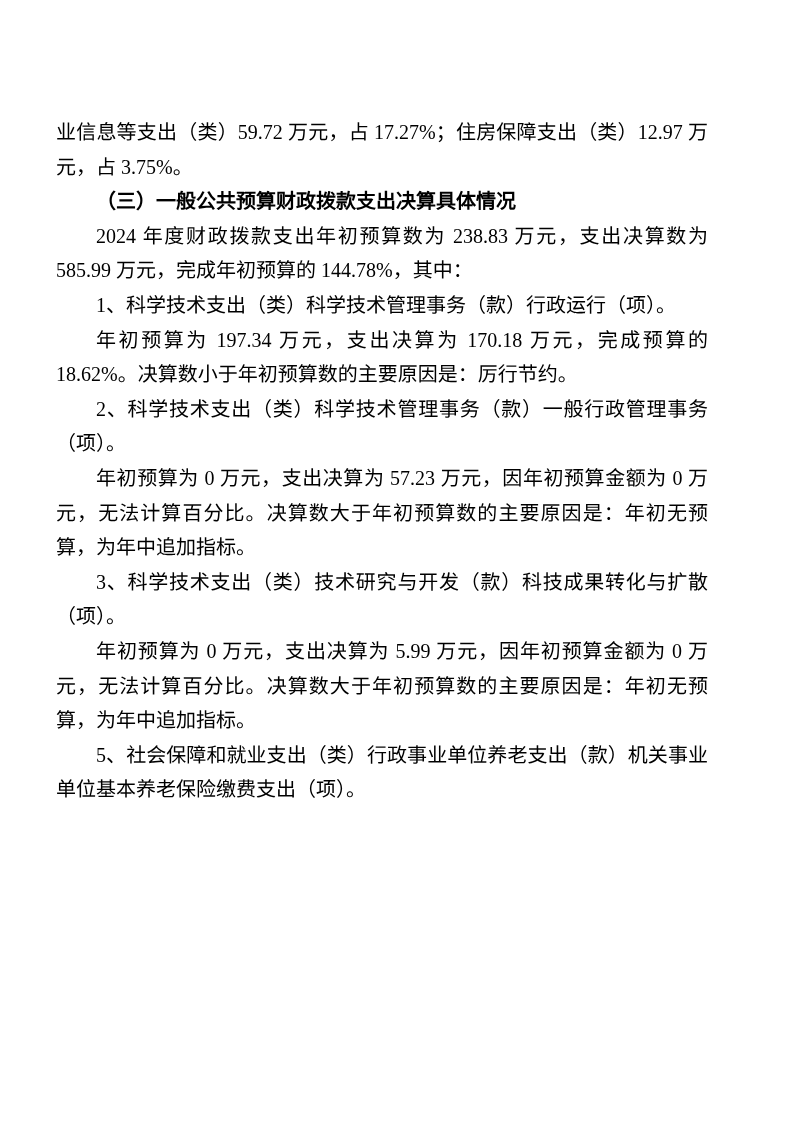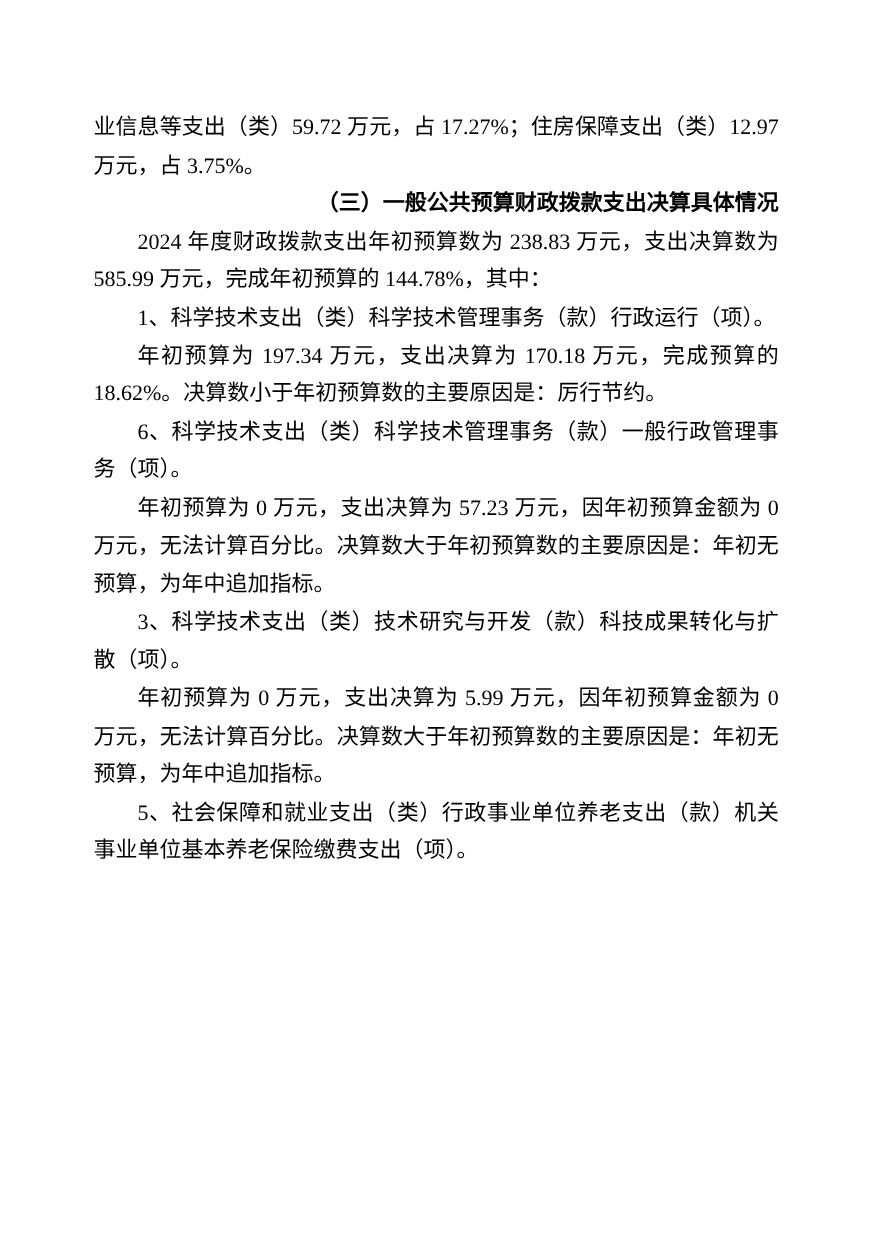--- a/index.html
+++ b/index.html
@@ -4,56 +4,56 @@
 <style>
   html, body {
     margin: 0;
     padding: 0;
     background: #ffffff;
   }
   .page {
     position: relative;
     width: 793px;
     height: 1008px;
-    margin: 0 auto;
+    margin: 16px auto;
     background: #ffffff;
     box-sizing: border-box;
-    padding: 99px 85px 0 85px;
+    padding: 99px 85px 0 56px;
     overflow: hidden;
   }
   .doc {
     font-family: "Liberation Serif", "DejaVu Serif", serif;
     font-size: 20px;
     line-height: 34.6px;
     color: #000000;
     text-align: justify;
   }
   .doc p {
     margin: 0;
     padding: 0;
     text-indent: 2em;
   }
   .doc p.cont {
     text-indent: 0;
   }
   .doc p.heading {
     font-family: "Liberation Sans", "DejaVu Sans", sans-serif;
     font-weight: bold;
-    text-align: right;
+    text-align: left;
   }
 </style>
 </head>
 <body>
 
 <div class="page">
   <div class="doc">
     <p class="cont">业信息等支出（类）59.72 万元，占 17.27%；住房保障支出（类）12.97 万元，占 3.75%。</p>
     <p class="heading">（三）一般公共预算财政拨款支出决算具体情况</p>
     <p>2024 年度财政拨款支出年初预算数为 238.83 万元，支出决算数为 585.99 万元，完成年初预算的 144.78%，其中：</p>
     <p>1、科学技术支出（类）科学技术管理事务（款）行政运行（项）。</p>
     <p>年初预算为 197.34 万元，支出决算为 170.18 万元，完成预算的 18.62%。决算数小于年初预算数的主要原因是：厉行节约。</p>
-    <p>6、科学技术支出（类）科学技术管理事务（款）一般行政管理事务（项）。</p>
+    <p>2、科学技术支出（类）科学技术管理事务（款）一般行政管理事务（项）。</p>
     <p>年初预算为 0 万元，支出决算为 57.23 万元，因年初预算金额为 0 万元，无法计算百分比。决算数大于年初预算数的主要原因是：年初无预算，为年中追加指标。</p>
     <p>3、科学技术支出（类）技术研究与开发（款）科技成果转化与扩散（项）。</p>
     <p>年初预算为 0 万元，支出决算为 5.99 万元，因年初预算金额为 0 万元，无法计算百分比。决算数大于年初预算数的主要原因是：年初无预算，为年中追加指标。</p>
     <p>5、社会保障和就业支出（类）行政事业单位养老支出（款）机关事业单位基本养老保险缴费支出（项）。</p>
   </div>
 </div>
 
 </body></html>

